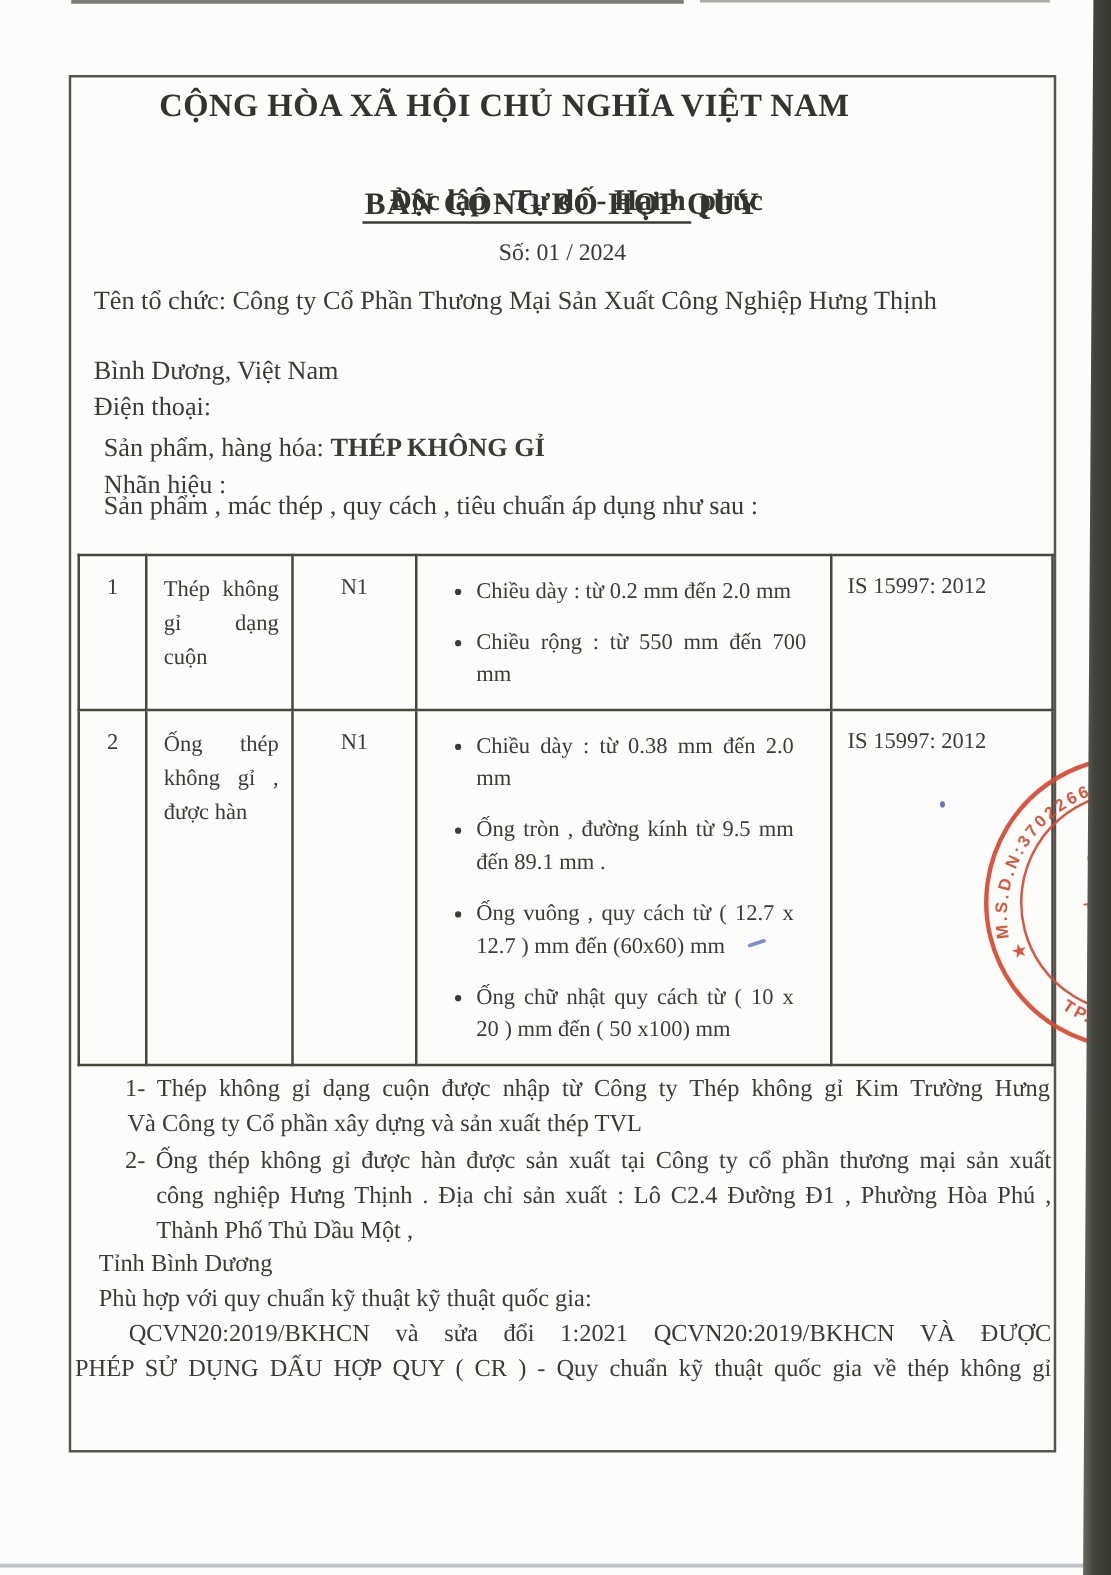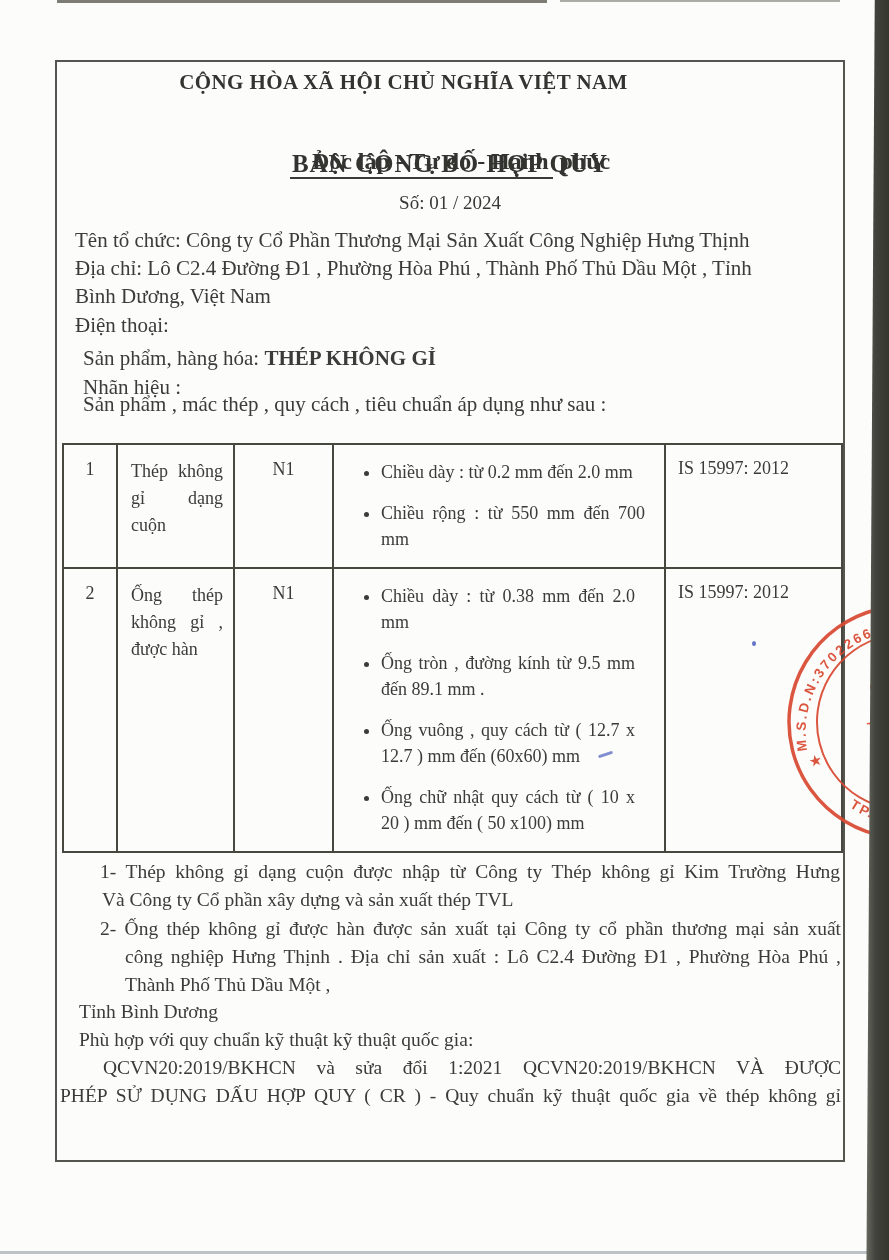--- a/index.html
+++ b/index.html
@@ -8,21 +8,21 @@
     font-family:"Liberation Serif","DejaVu Serif",serif;color:#383836;
   }
   .abs{position:absolute;}
   
   .frame{
     position:absolute;left:55px;top:60px;width:790px;height:1102px;
     border:2px solid #55544f;box-sizing:border-box;
   }
   
   .nat-title{left:55px;top:70px;width:697px;text-align:center;
-    font-weight:bold;font-size:21px;letter-spacing:.4px;color:#33332f;}
+    font-weight:bold;font-size:26px;letter-spacing:.4px;color:#33332f;}
   .motto{left:55px;top:100px;width:790px;text-align:center;
     font-weight:bold;font-size:24px;color:#33332f;margin-top:48px;}
   .motto .u{border-bottom:2.5px solid #3a3a36;padding:0 5px 3px 22px;}
   .doc-title{left:55px;top:150px;width:790px;text-align:center;
     font-weight:bold;font-size:25px;letter-spacing:1px;color:#33332f;}
   .doc-number{left:55px;top:192px;width:790px;text-align:center;font-size:19px;}
   
   .bline{font-size:21px;white-space:nowrap;color:#3b3b38;}
   .bold{font-weight:bold;}
   
@@ -75,21 +75,20 @@
   <div class="frame"></div>
 
   <div class="abs nat-title">CỘNG HÒA XÃ HỘI CHỦ NGHĨA VIỆT NAM</div>
   <div class="abs motto">
     <span class="u">Độc lập - Tự do - Hạnh</span><span> phúc</span>
   </div>
   <div class="abs doc-title">BẢN CÔNG BỐ HỢP QUY</div>
   <div class="abs doc-number">Số: 01 / 2024</div>
 
   <div class="abs bline" style="left:75px;top:228px;">Tên tổ chức: Công ty Cổ Phần Thương Mại Sản Xuất Công Nghiệp Hưng Thịnh</div>
-  <div class="abs bline" style="left:75px;top:256px;">Địa chỉ: Lô C2.4 Đường Đ1 , Phường Hòa Phú , Thành Phố Thủ Dầu Một , Tỉnh</div>
   <div class="abs bline" style="left:75px;top:284px;">Bình Dương, Việt Nam</div>
   <div class="abs bline" style="left:75px;top:313px;">Điện thoại:</div>
   <div class="abs bline" style="left:83px;top:346px;">
     <span>Sản phẩm, hàng hóa: </span><span class="bold">THÉP KHÔNG GỈ</span>
   </div>
   <div class="abs bline" style="left:83px;top:375px;">Nhãn hiệu :</div>
   <div class="abs bline" style="left:83px;top:392px;">Sản phẩm , mác thép , quy cách , tiêu chuẩn áp dụng như sau :</div>
 
   <table class="ptable">
     <colgroup>

